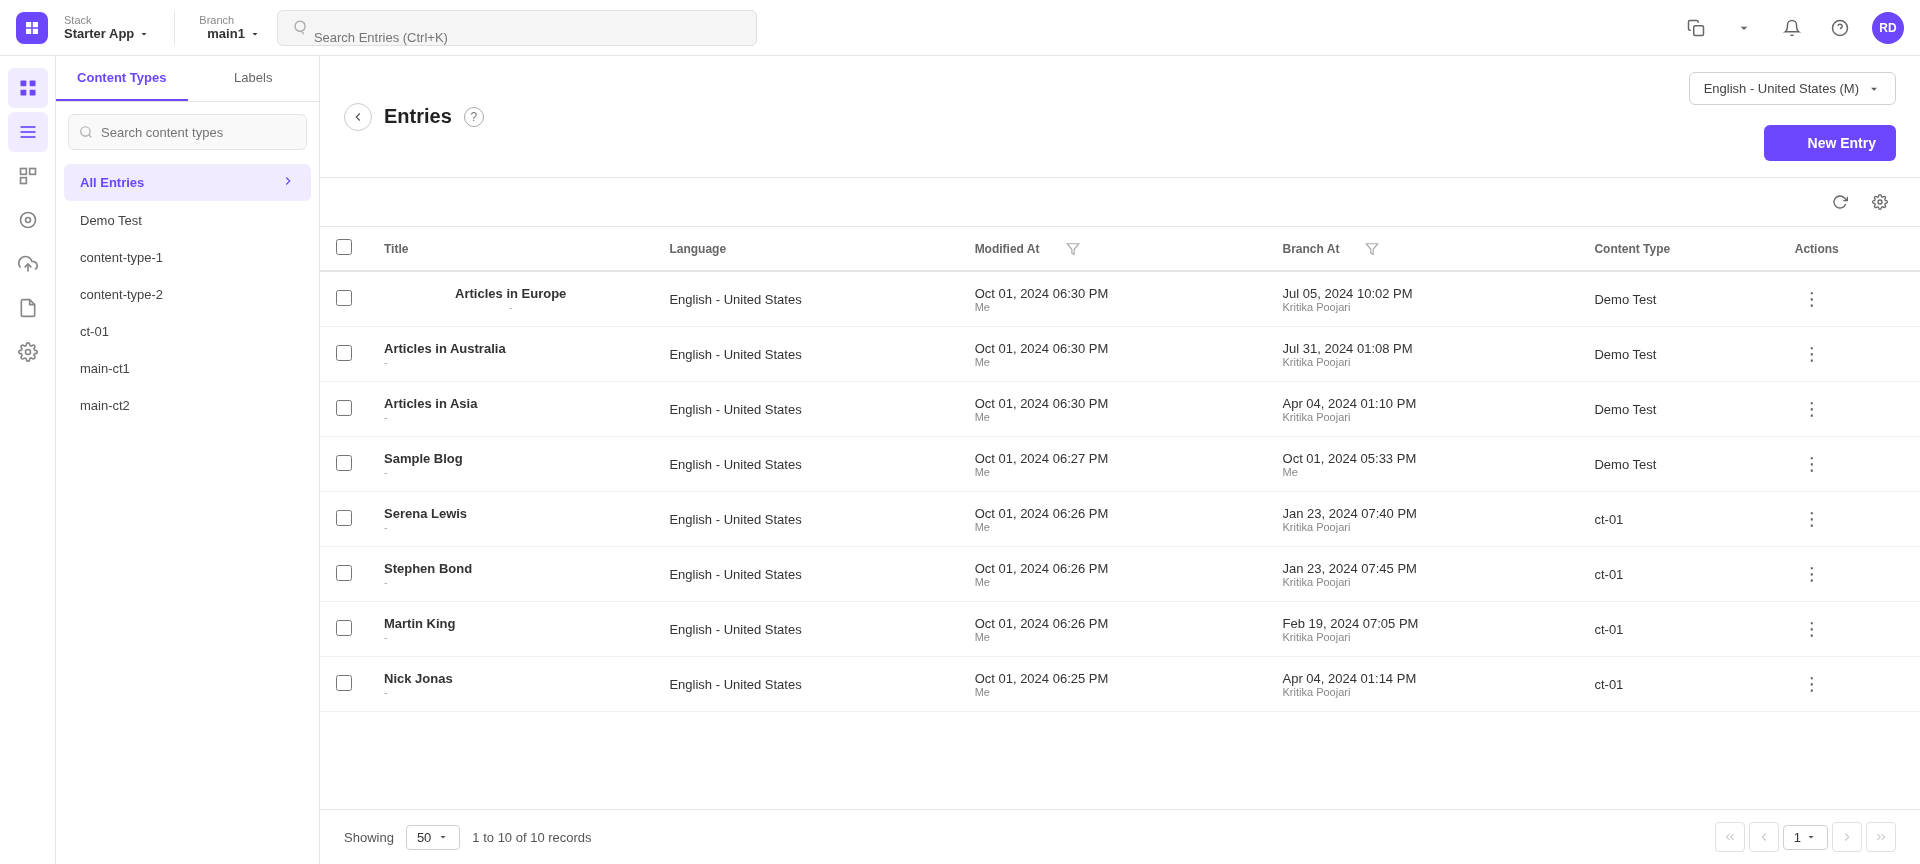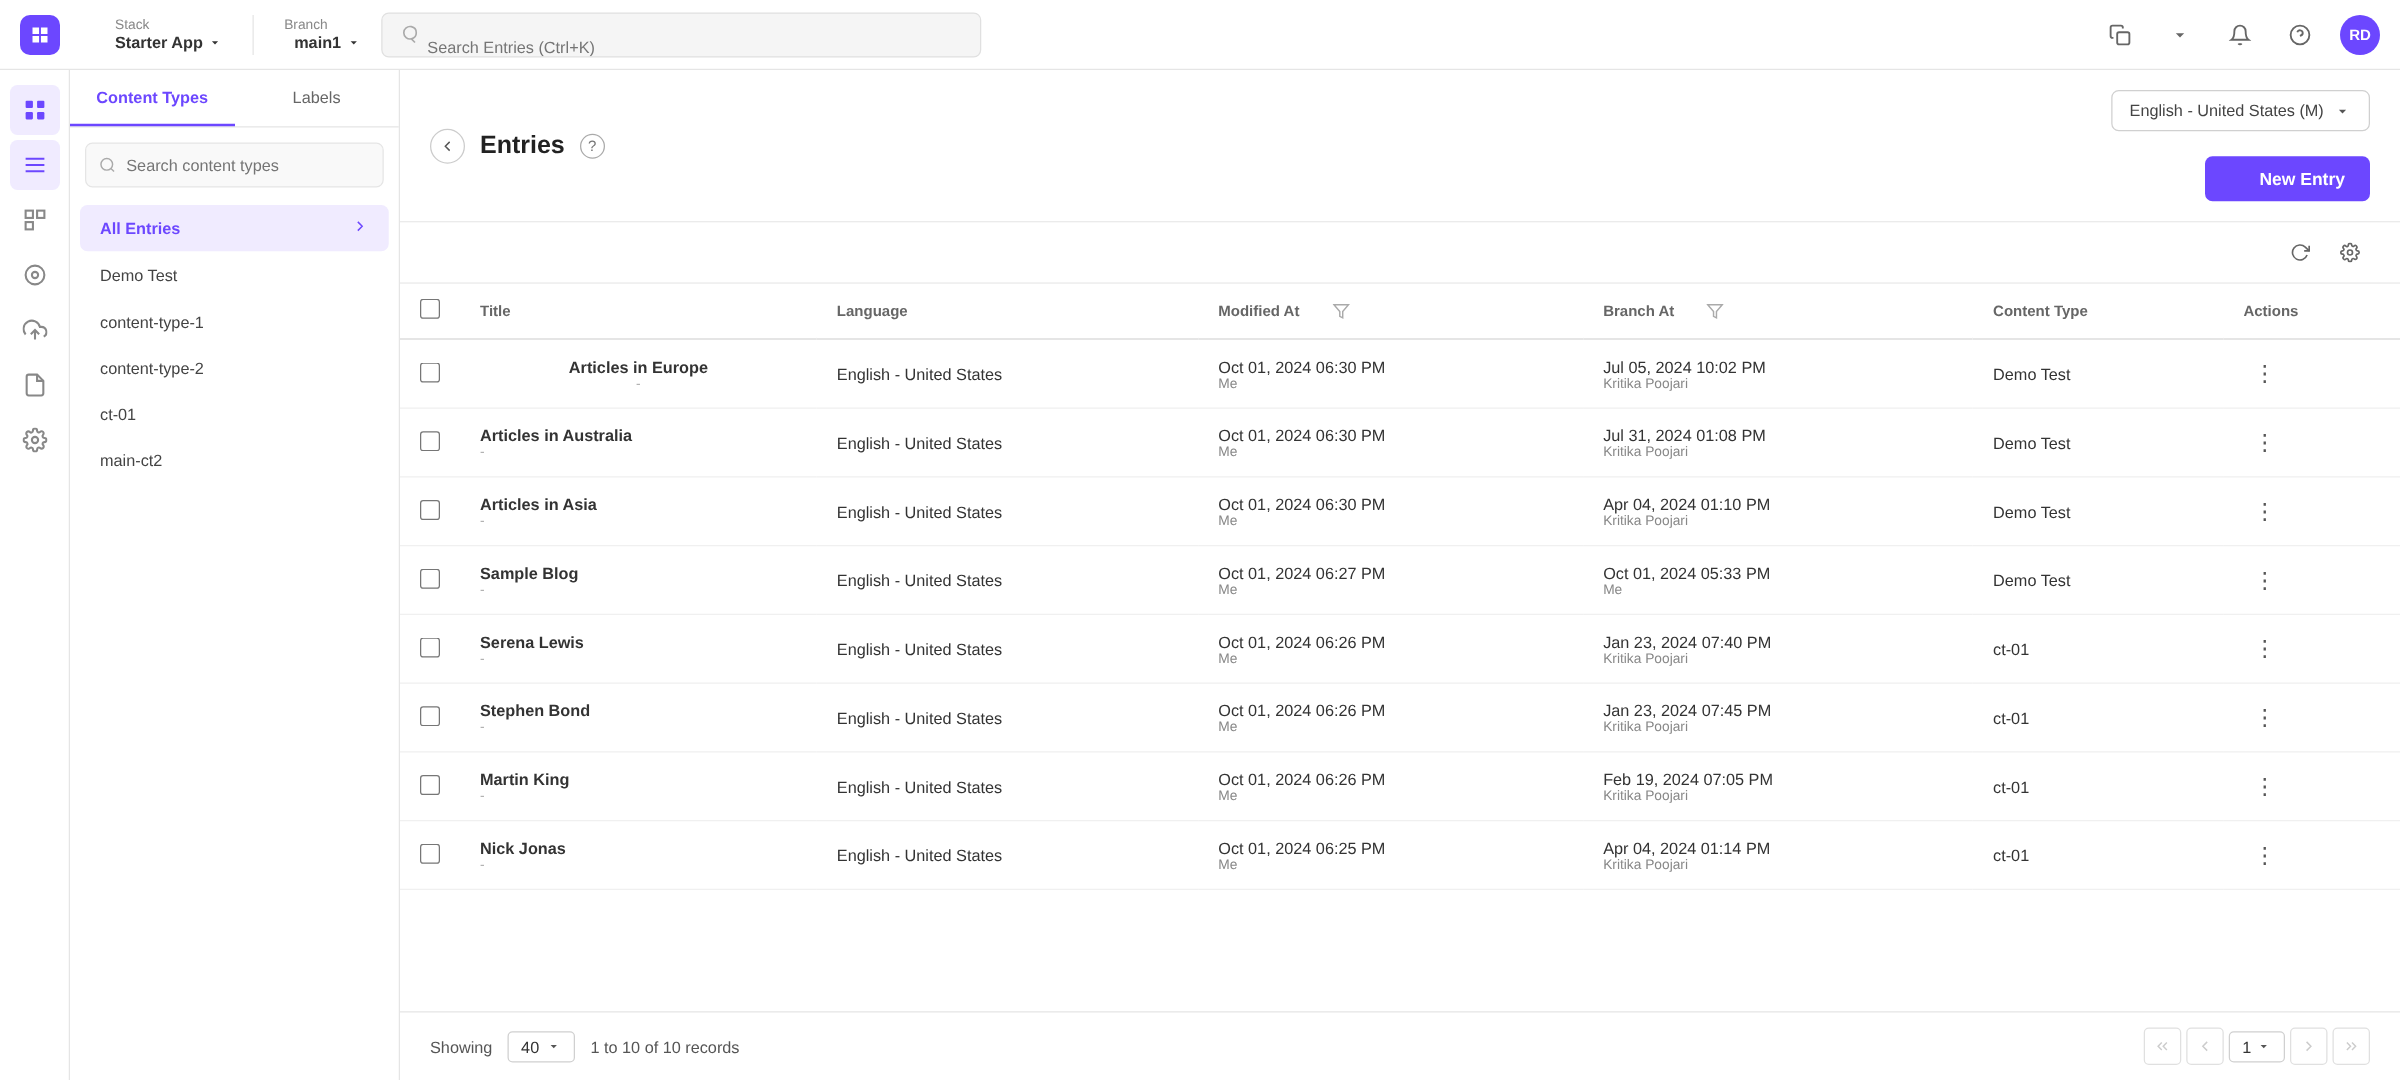--- a/index.html
+++ b/index.html
@@ -6,21 +6,21 @@
     body { font-family: -apple-system, BlinkMacSystemFont, 'Segoe UI', sans-serif; font-size: 14px; color: #333; background: #f5f5f5; height: 864px; overflow: hidden; }
 
     
     .topnav {
       display: flex; align-items: center; height: 56px;
       background: #fff; border-bottom: 1px solid #e5e5e5;
       padding: 0 16px; gap: 16px;
     }
     .topnav-logo { width: 32px; height: 32px; background: #6c47ff; border-radius: 8px; display: flex; align-items: center; justify-content: center; }
     .topnav-logo svg { fill: #fff; }
-    .topnav-app { display: flex; flex-direction: column; margin-left: 28px; }
+    .topnav-app { display: flex; flex-direction: column; }
     .topnav-app .stack-label { font-size: 11px; color: #888; }
     .topnav-app .app-name { font-size: 13px; font-weight: 600; color: #333; display: flex; align-items: center; gap: 4px; }
     .topnav-branch { display: flex; align-items: center; gap: 4px; font-size: 13px; font-weight: 600; color: #333; margin-left: 8px; }
     .branch-label { font-size: 11px; color: #888; }
     .branch-group { display: flex; flex-direction: column; }
     .topnav-divider { width: 1px; height: 32px; background: #e5e5e5; margin: 0 8px; }
     .search-bar {
       flex: 1; max-width: 480px; display: flex; align-items: center;
       background: #f5f5f5; border: 1px solid #e0e0e0; border-radius: 6px;
       padding: 0 12px; height: 36px; gap: 8px; color: #888;
@@ -285,20 +285,23 @@
         <span>Demo Test</span>
       </div>
       <div class="ct-item">
         <span>content-type-1</span>
       </div>
       <div class="ct-item">
         <span>content-type-2</span>
       </div>
       <div class="ct-item">
         <span>ct-01</span>
+      </div>
+      <div class="ct-item">
+        <span>main-ct1</span>
       </div>
       <div class="ct-item">
         <span>main-ct2</span>
       </div>
     </div>
   </div>
 
   <div class="main-content">
 
     <div class="entries-header">
@@ -603,21 +606,21 @@
         <button class="actions-btn">⋮</button>
       </td>
     </tr>
           </tbody>
       </table>
     </div>
 
     <div class="pagination-bar">
       <span class="showing-label">Showing</span>
       <div class="page-size-select">
-        <span>40</span>
+        <span>50</span>
         <svg width="12" height="12" viewBox="0 0 24 24" fill="#555">
             <path d="M7 10l5 5 5-5z"></path>
           </svg>
       </div>
       <span class="records-label">1 to 10 of 10 records</span>
       <div class="page-controls">
         <div class="page-btn disabled">
           <svg width="14" height="14" viewBox="0 0 24 24" fill="none" stroke="#ccc" stroke-width="2">
               <polyline points="11 17 6 12 11 7"></polyline>
               <polyline points="18 17 13 12 18 7"></polyline>

